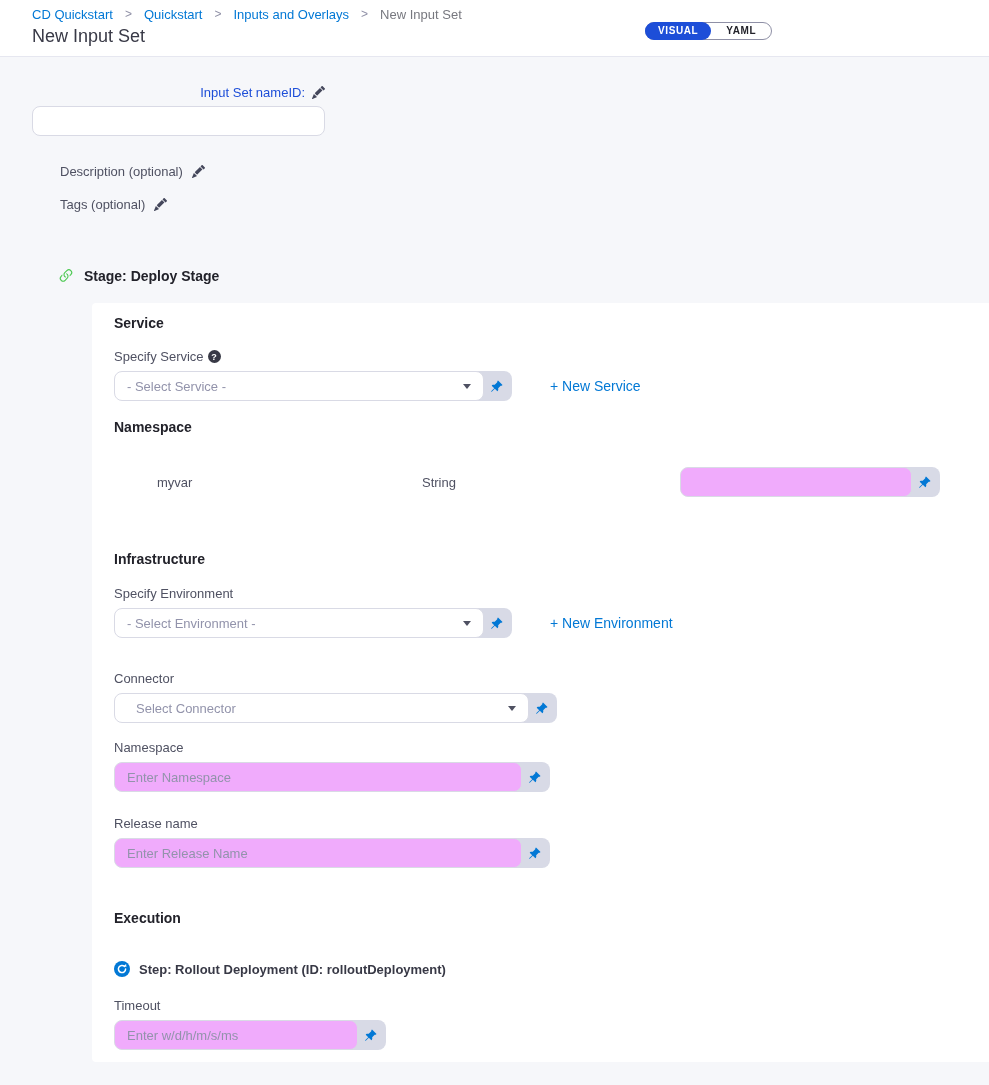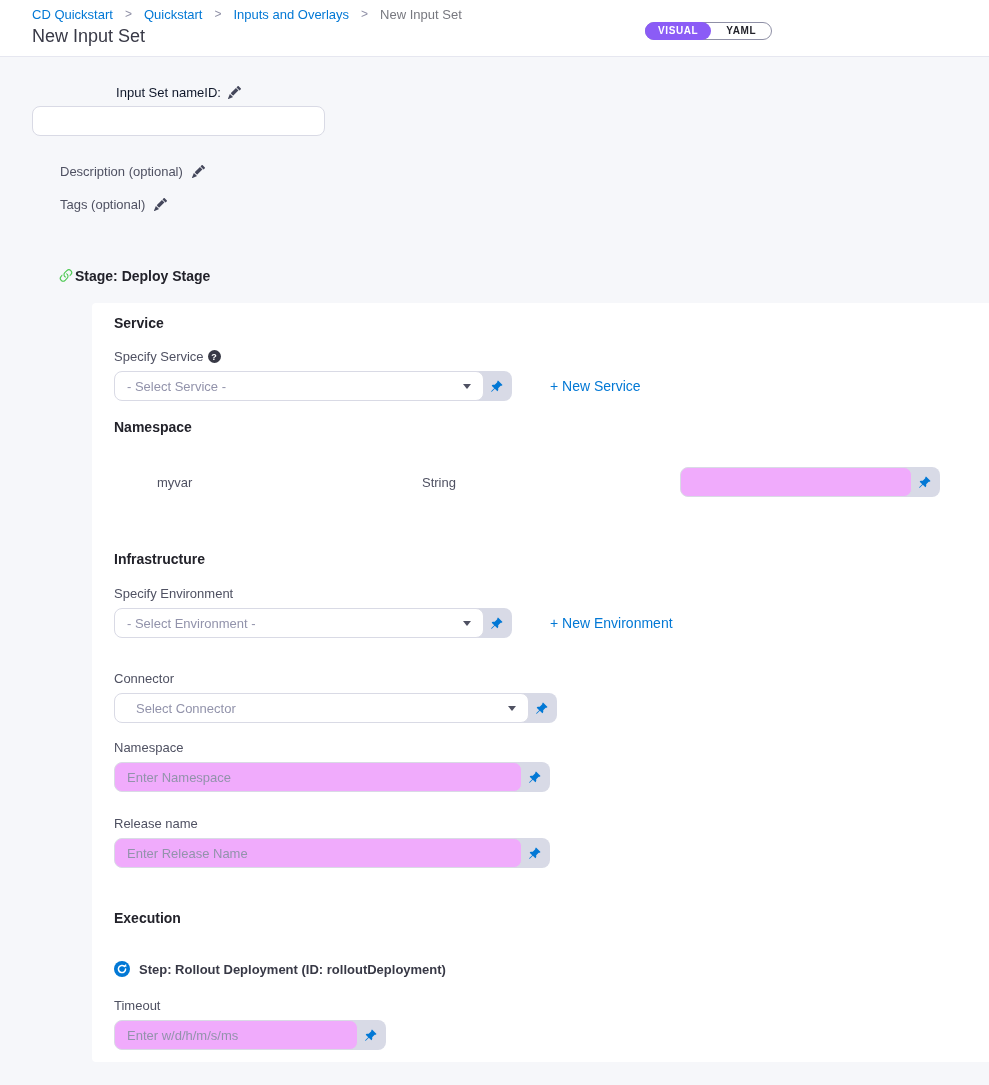--- a/index.html
+++ b/index.html
@@ -30,49 +30,49 @@
     position:absolute; left:645px; top:22px;
     display:inline-flex; align-items:center;
     background:#ffffff; border:1px solid #8f90a6;
     border-radius:10px; height:18px;
   }
   .toggle-seg {
     font-size:10px; font-weight:bold; letter-spacing:.6px;
     line-height:18px; cursor:pointer;
   }
   .toggle-visual {
-    background:#8b5cf6; color:#ffffff;
+    background:#1d4ed8; color:#ffffff;
     border-radius:9px; padding:0 13px;
     height:18px; margin:-1px 0 -1px -1px;
   }
   .toggle-yaml { color:#22222a; padding:0 15px; }
 
   
   .content { padding:27px 0 0 32px; }
 
   .name-row {
-    width:293px; display:flex; justify-content:center;
-    align-items:center; font-size:13px; color:#0f172a; height:16px;
+    width:293px; display:flex; justify-content:flex-end;
+    align-items:center; font-size:13px; color:#1d4ed8; height:16px;
   }
   .id-part { display:flex; align-items:center; gap:7px; }
   .name-input {
     width:293px; height:30px; margin-top:6px;
     border:1px solid #d9dae5; border-radius:8px;
     background:#fff; font-size:13px; padding:0 10px; color:#383946;
     font-family:"Liberation Sans", sans-serif;
   }
   .meta-label {
     display:flex; align-items:center; gap:9px;
     font-size:13px; color:#4f5162; height:16px;margin-left:28px;
   }
   .desc-label { margin-top:27px; }
   .tags-label { margin-top:17px; }
 
   .stage-row {
-    margin:55px 0 0 25px; display:flex; align-items:center; 
+    margin:55px 0 0 25px; display:flex; align-items:center; gap:9px;
     font-size:14px; font-weight:bold; color:#22222a; height:18px;
   }
 
   
   .card {
     margin:18px 17px 0 60px;
     width:912px; height:759px;
     background:#ffffff; border-radius:4px;
     padding:12px 22px 23px;
   }

